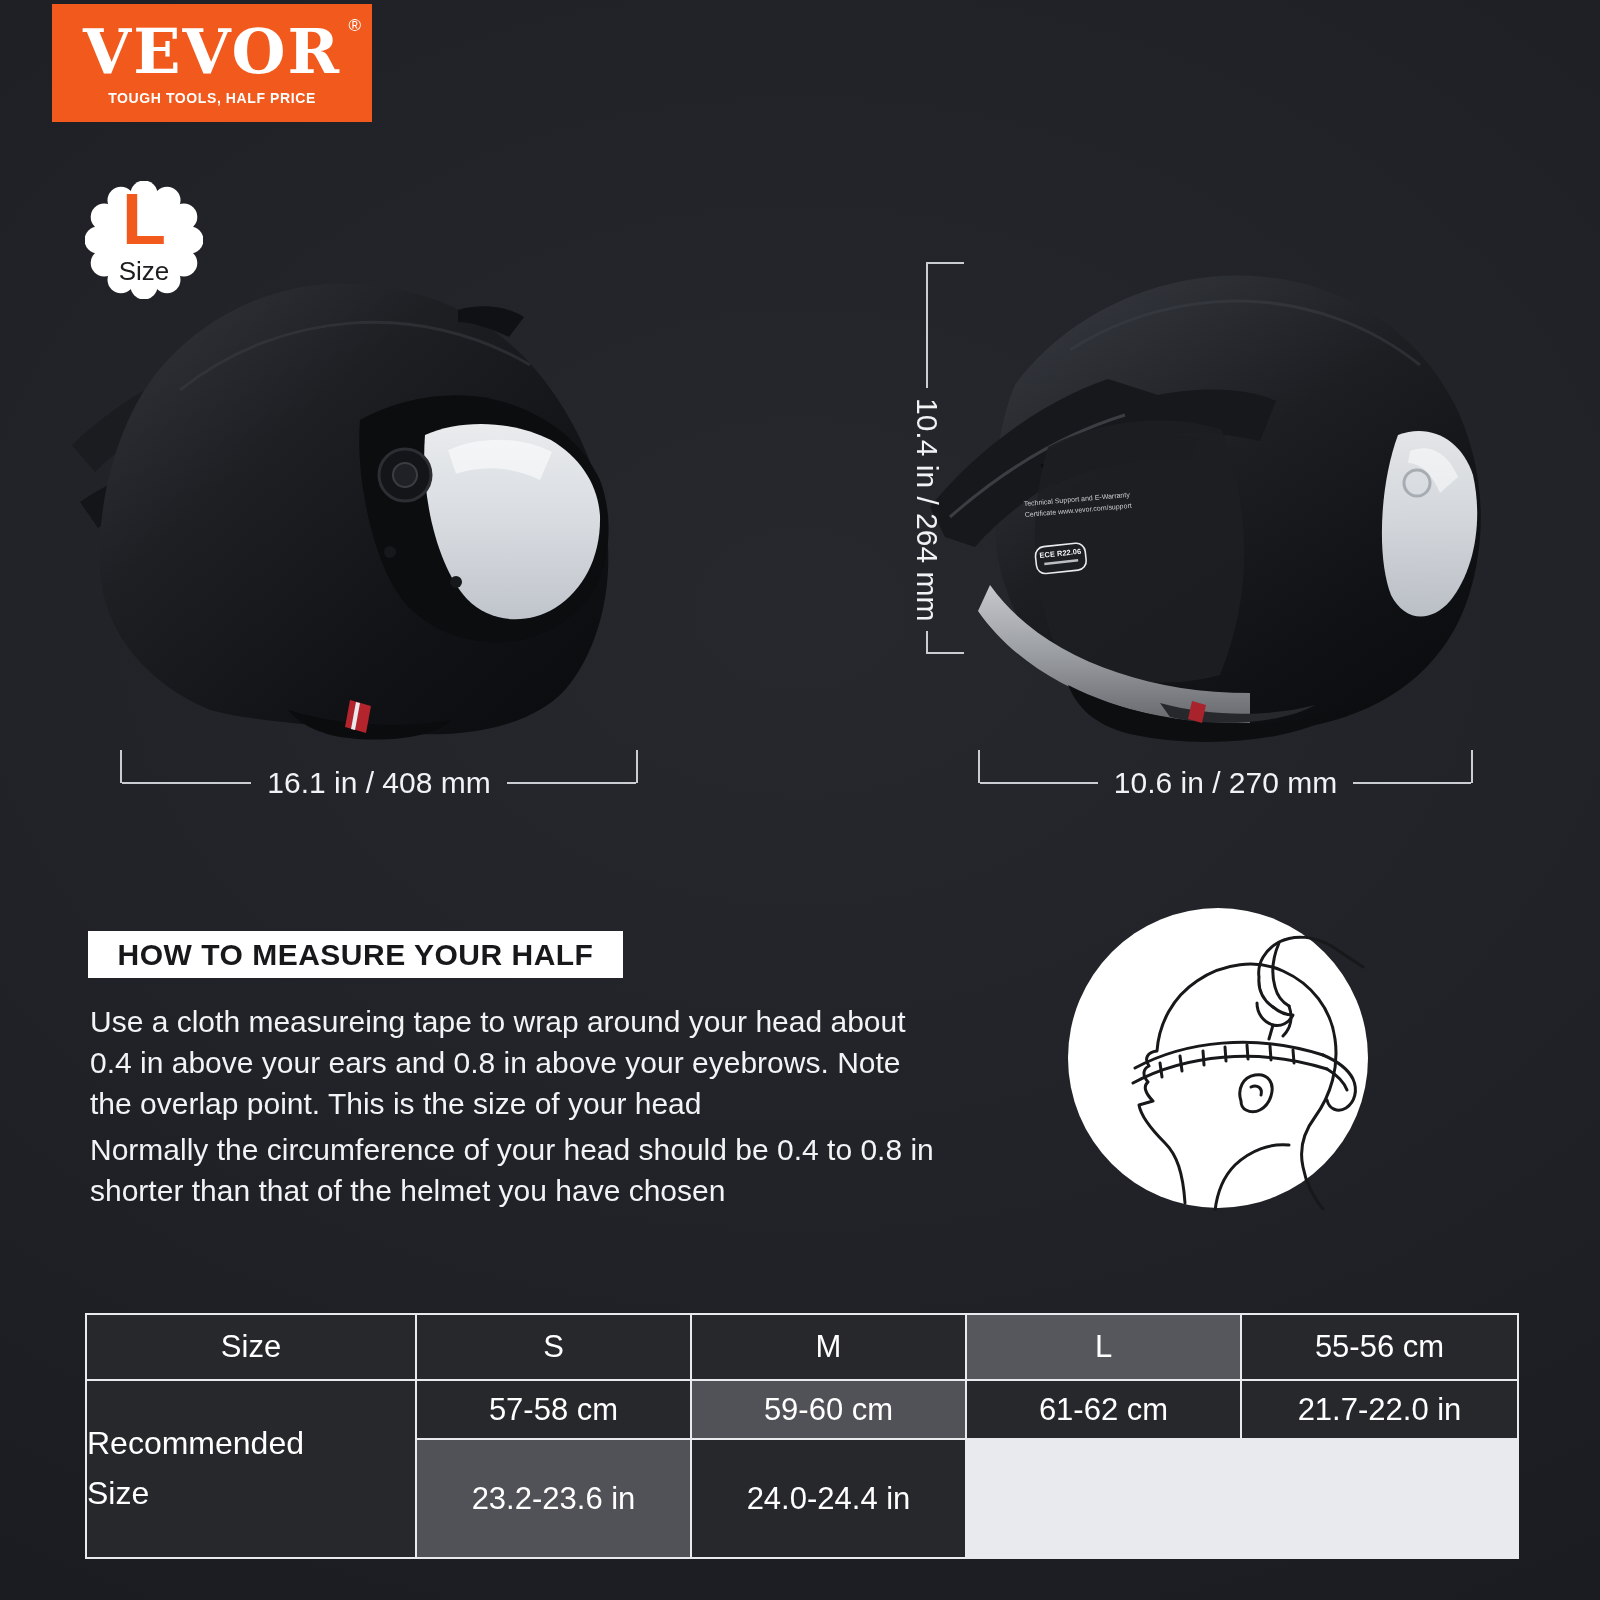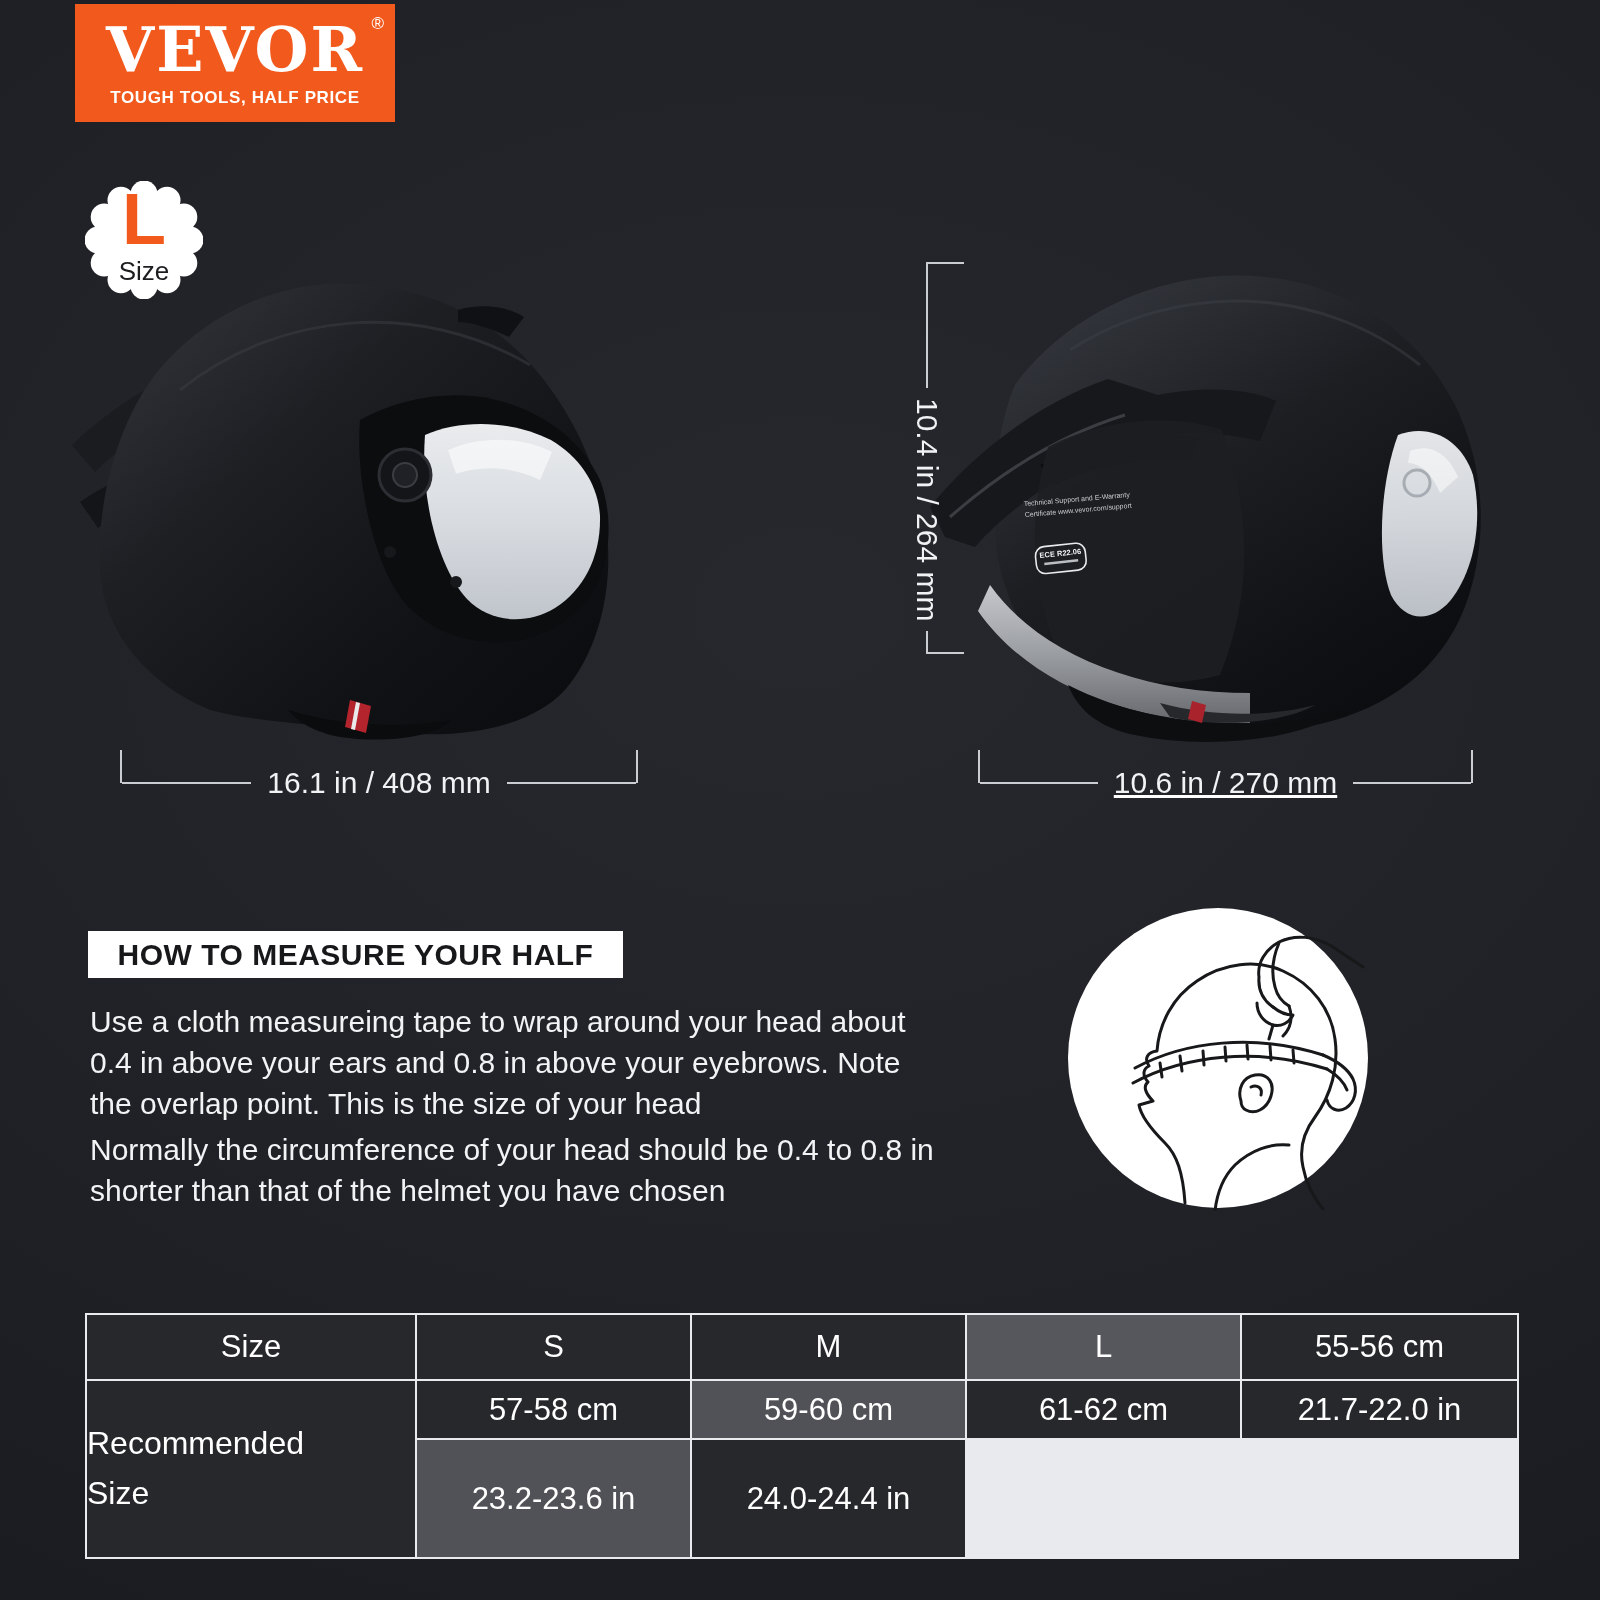--- a/index.html
+++ b/index.html
@@ -3,26 +3,26 @@
 <meta charset="utf-8">
 <style>
   html,body{margin:0;padding:0;background:#0e0f12;}
   .canvas{
     position:relative;width:1600px;height:1600px;overflow:hidden;
     background:radial-gradient(120% 90% at 50% 38%, #26282d 0%, #202227 45%, #17181c 100%);
     font-family:"Liberation Sans",sans-serif;color:#fff;
   }
   
   .logo{position:absolute;left:52px;top:4px;width:320px;height:118px;background:#F2591D;
-        display:flex;flex-direction:column;align-items:center;justify-content:center;margin-left:23px;}
+        display:flex;flex-direction:column;align-items:center;justify-content:center;}
   .logo .word{font-family:"DejaVu Serif",serif;font-weight:bold;font-size:62px;line-height:1;
               letter-spacing:2px;position:relative;color:#fff;}
   .logo .reg{position:absolute;right:-22px;top:-4px;font-size:17px;font-weight:normal;
              font-family:"Liberation Sans",sans-serif;}
-  .logo .tag{font-size:17px;font-weight:bold;letter-spacing:0.6px;margin-top:7px;color:#fff;}
+  .logo .tag{font-size:14px;font-weight:bold;letter-spacing:0.6px;margin-top:7px;color:#fff;}
   
   .badge{position:absolute;left:85px;top:181px;width:118px;height:118px;}
   .badge svg{position:absolute;left:0;top:0;}
   .badge .letter{position:absolute;left:0;right:0;top:2px;text-align:center;
                  font-size:72px;font-weight:bold;color:#F2591D;line-height:1;}
   .badge .blabel{position:absolute;left:0;right:0;bottom:12px;text-align:center;
                  font-size:26px;color:#1c1d1f;}
   
   .helmet{position:absolute;}
   
@@ -197,21 +197,21 @@
   </div>
 
   <div class="dimline-v">
     <div class="seg top"></div>
     <div class="lbl">10.4 in / 264 mm</div>
     <div class="seg bot"></div>
   </div>
 
   <div class="tick-v" style="left:978px;top:750px;"></div>
   <div class="tick-v" style="left:1471px;top:750px;"></div>
-  <div class="dimline-h" style="left:980px;top:765px;width:491px;text-decoration:underline;">
+  <div class="dimline-h" style="left:980px;top:765px;width:491px;">
     <div class="seg"></div>
     <div class="lbl">10.6 in / 270 mm</div>
     <div class="seg"></div>
   </div>
 
   <div class="measure-title">HOW TO MEASURE YOUR HALF</div>
   <div class="measure-p p1">Use a cloth measureing tape to wrap around your head about
 0.4 in above your ears and 0.8 in above your eyebrows. Note
 the overlap point. This is the size of your head</div>
   <div class="measure-p p2">Normally the circumference of your head should be 0.4 to 0.8 in

